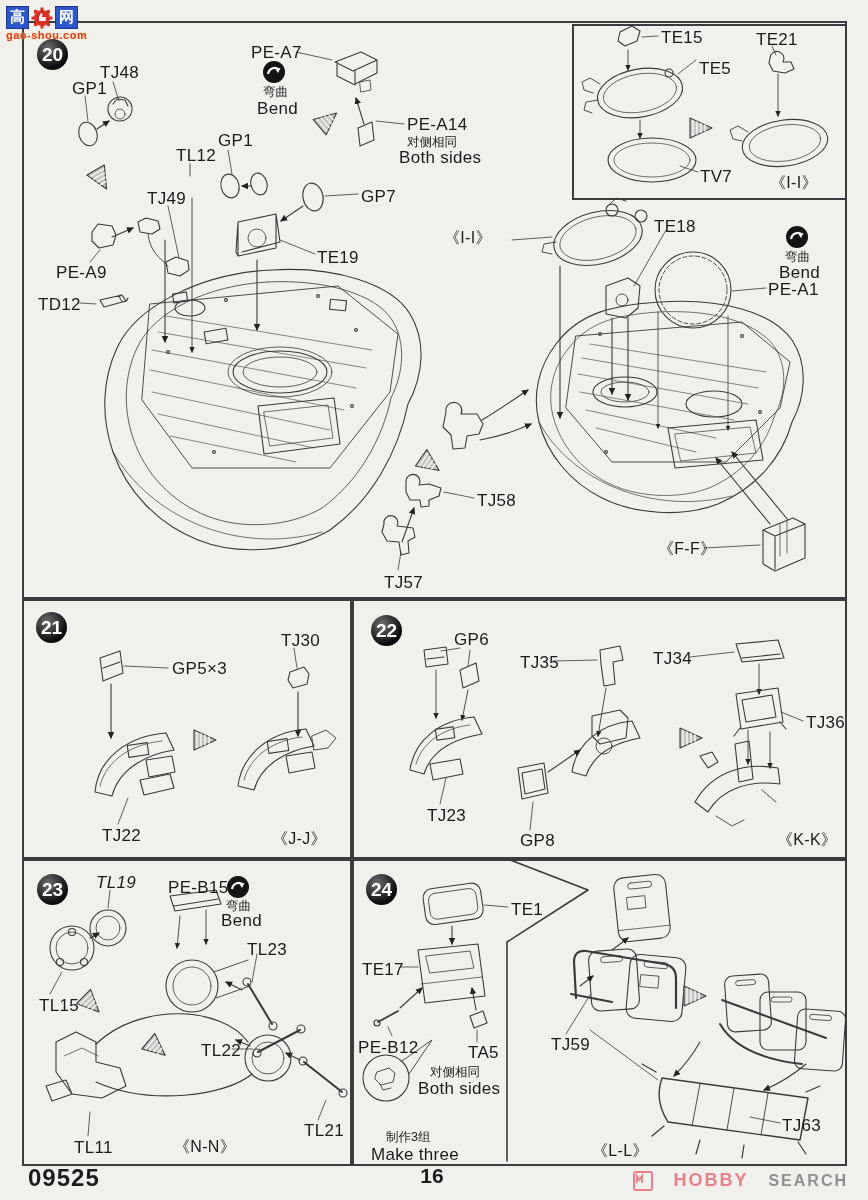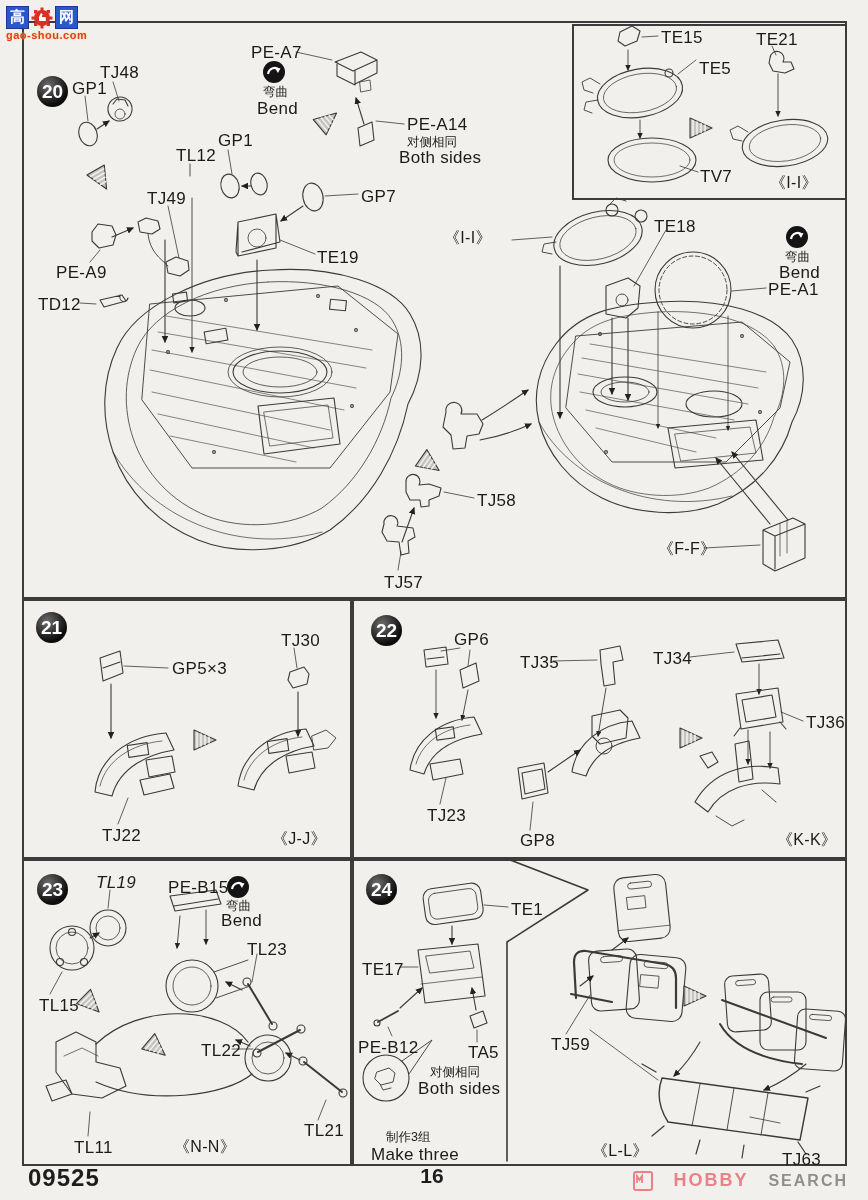--- a/index.html
+++ b/index.html
@@ -408,21 +408,21 @@
       </svg>
   </div>
   <div class="bend" style="left:227px;top:876px;">
     <svg width="22" height="22">
         <path d="M5,13 C6,7 13,5 16,9" stroke="#fff" stroke-width="2.2" fill="none"></path>
         <path d="M17.5,7 L15,12 L12.5,8 Z" fill="#fff"></path>
       </svg>
   </div>
 
   <div id="badges">
-      <div class="badge" style="left: 37px; top: 39px; margin-top: 37px;">20</div>
+      <div class="badge" style="left: 37px; top: 39px;">20</div>
       <div class="badge" style="left: 36px; top: 612px;">21</div>
       <div class="badge" style="left: 371px; top: 615px;">22</div>
       <div class="badge" style="left: 37px; top: 874px;">23</div>
       <div class="badge" style="left: 366px; top: 874px;">24</div>
     </div>
   <div id="labels">
       <div class="lbl" style="left: 72px; top: 80px;">GP1</div>
       <div class="lbl" style="left: 100px; top: 64px;">TJ48</div>
       <div class="lbl" style="left: 251px; top: 44px;">PE-A7</div>
       <div class="lbl cjk" style="left: 263px; top: 86px;">弯曲</div>
@@ -473,21 +473,21 @@
       <div class="lbl" style="left: 304px; top: 1122px; text-align: center;">TL21</div>
       <div class="lbl" style="left: 511px; top: 901px;">TE1</div>
       <div class="lbl" style="left: 362px; top: 961px;">TE17</div>
       <div class="lbl" style="left: 358px; top: 1039px;">PE-B12</div>
       <div class="lbl" style="left: 468px; top: 1044px;">TA5</div>
       <div class="lbl cjk" style="left: 430px; top: 1066px;">对侧相同</div>
       <div class="lbl" style="left: 418px; top: 1080px;">Both sides</div>
       <div class="lbl cjk" style="left: 386px; top: 1131px;">制作3组</div>
       <div class="lbl" style="left: 371px; top: 1146px;">Make three</div>
       <div class="lbl" style="left: 551px; top: 1036px;">TJ59</div>
-      <div class="lbl" style="left: 782px; top: 1117px; margin-top: 34px;">TJ63</div>
+      <div class="lbl" style="left: 782px; top: 1117px;">TJ63</div>
       <div class="lbl sec" style="left: 592px; top: 1143px;">《L-L》</div>
     </div>
 
   <div id="footer-kit">09525</div>
   <div id="footer-page">16</div>
   <div id="footer-brand">
     <div id="brand-icon">
       <svg width="12" height="12" style="position:absolute;left:0;top:0;">
           <path d="M2,10 L2,3 L4.5,7 L7,3 L7,10" stroke="#ea8088" stroke-width="1.8" fill="none"></path>
         </svg>

